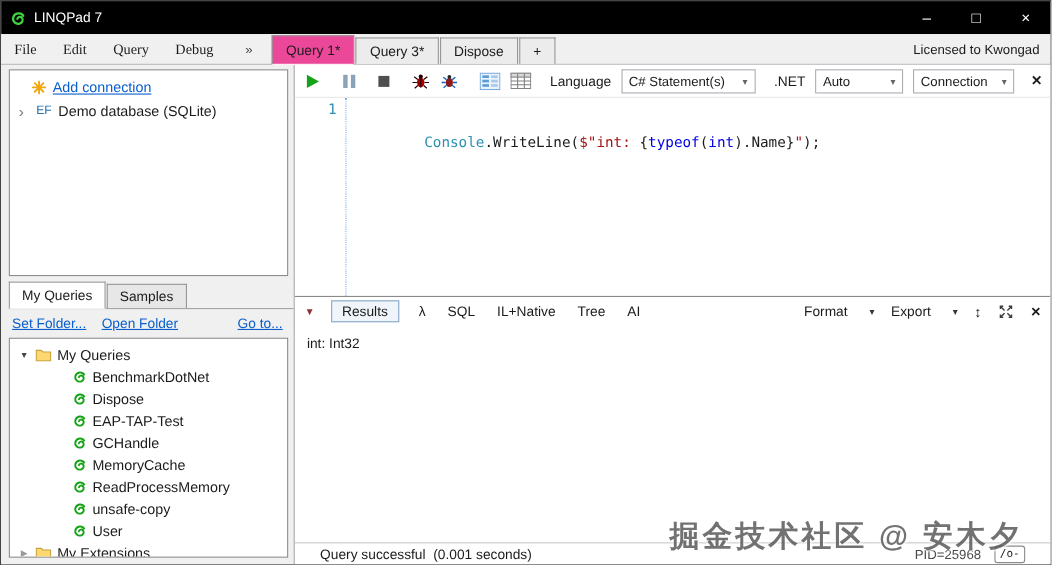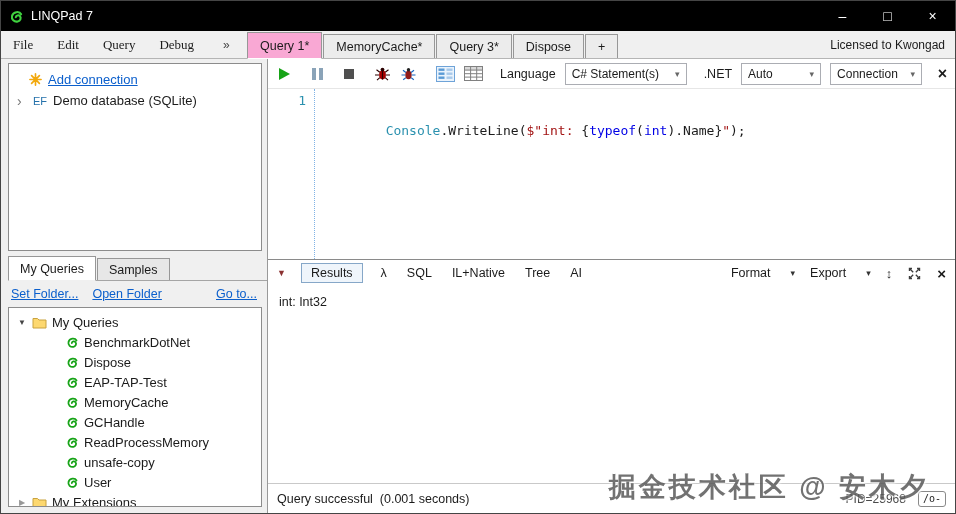--- a/index.html
+++ b/index.html
@@ -21,21 +21,21 @@
   .winbtn { width: 45px; display: flex; align-items: center; justify-content: center; font-size: 14px; color: #fff; cursor: default; }
 
   
   .menurow { height: 28px; flex: none; display: flex; align-items: flex-end; background: #f0f0f0; border-bottom: 1px solid #b5b5b5; }
   .menus { width: 222px; display: flex; align-items: center; height: 100%; }
   .menu-item { padding: 0 12px; font-size: 13px; font-family: Liberation Serif, serif; }
   .menu-overflow { width: 24px; color: #444; font-size: 12px; align-self: center; }
   .qtabs { display: flex; align-items: flex-end; height: 100%; }
   .qtab { height: 24px; display: flex; align-items: center; padding: 0 12px; font-size: 12.5px;
           background: #ececec; border: 1px solid #979797; border-bottom: none; margin-right: 1px; }
-  .qtab.active { height: 27px; background: #f9a8d4; border-bottom: 1px solid #fff; margin-bottom: -1px; z-index: 2; }
+  .qtab.active { height: 27px; background: #ec4899; border-bottom: 1px solid #fff; margin-bottom: -1px; z-index: 2; }
   .license { margin-left: auto; padding: 0 10px 6px 0; font-size: 12px; }
 
   
   .body { flex: 1; display: flex; min-height: 0; }
 
   
   .left { width: 266px; flex: none; display: flex; flex-direction: column; background: #f0f0f0; }
   .conn-box { margin: 4px 5px 0 7px; height: 188px; background: #fff; border: 1px solid #8c8c8c; padding: 5px 4px; }
   .conn-row { height: 21px; display: flex; align-items: center; gap: 6px; }
   .conn-row.add { padding-left: 16px; }
@@ -85,21 +85,21 @@
   .rtab { padding: 2px 2px; cursor: pointer; }
   .rtab.active { border: 1px solid #86a7c8; background: #eff5fb; padding: 2px 9px; }
   .rh-right { margin-left: auto; display: flex; align-items: center; gap: 15px; }
   .drop-label { display: flex; align-items: center; gap: 20px; cursor: pointer; }
   .drop-label .caret { font-size: 9px; color: #333; }
   .updown { font-size: 13px; font-weight: bold; cursor: pointer; }
   .rh-close { font-size: 15px; font-weight: bold; cursor: pointer; }
 
   .results-body { height: 197px; flex: none; background: #fff; padding: 9px 11px; font-size: 12.5px; overflow: hidden; }
 
-  .statusbar { height: 30px; flex: none; display: flex; align-items: center; padding: 0 9px; border-top: 1px solid #c9c9c9; background: #fff; font-size: 12.5px; }
+  .statusbar { height: 20px; flex: none; display: flex; align-items: center; padding: 0 23px; border-top: 1px solid #c9c9c9; background: #fff; font-size: 12.5px; }
   .status-msg { white-space: pre; }
   .status-pid { margin-left: auto; color: #4a4a4a; font-size: 12px; }
   .corner-btn { margin-left: 12px; border: 1px solid #8a8a8a; border-radius: 3px; font-family: "DejaVu Sans Mono", monospace;
                 font-size: 10px; padding: 0 4px; line-height: 14px; cursor: pointer; }
 
   .watermark { position: absolute; right: 26px; bottom: 8px; font-size: 27px; font-weight: bold; letter-spacing: 3px;
                color: #5a5a5a; opacity: 0.85; text-shadow: 0 0 3px #fff, 1px 1px 2px #fff; pointer-events: none; z-index: 5; }
 
   svg { display: block; }
 </style>
@@ -127,21 +127,20 @@
 
     <span class="menu-item">File</span>
         <span class="menu-item">Edit</span>
         <span class="menu-item">Query</span>
         <span class="menu-item">Debug</span>
       </div>
     <span class="menu-overflow">»</span>
     <div class="qtabs">
 
     <span class="qtab active">Query 1*</span>
-        <span class="qtab">MemoryCache*</span>
         <span class="qtab">Query 3*</span>
         <span class="qtab">Dispose</span>
         <span class="qtab">+</span>
       </div>
     <span class="license">Licensed to Kwongad</span>
   </div>
 
   <div class="body">
 
     <div class="left">
@@ -213,30 +212,30 @@
               </span>
               <span>EAP-TAP-Test</span>
             </div>
 
             <div class="tree-row child">
               <span>
                 <svg width="14" height="14" viewBox="0 0 14 14">
                   <path d="M11.5 5.5 C10 2.5 4.5 3 3.5 7 C2.8 10 5.5 12.5 8.5 11.8 C10.8 11.2 11.8 8.8 10.5 7.2 C9.4 5.9 7.2 6.3 6.8 8" fill="none" stroke="#17A317" stroke-width="1.8" stroke-linecap="round"></path>
                 </svg>
               </span>
+              <span>GCHandle</span>
+            </div>
+
+            <div class="tree-row child">
+              <span>
+                <svg width="14" height="14" viewBox="0 0 14 14">
+                  <path d="M11.5 5.5 C10 2.5 4.5 3 3.5 7 C2.8 10 5.5 12.5 8.5 11.8 C10.8 11.2 11.8 8.8 10.5 7.2 C9.4 5.9 7.2 6.3 6.8 8" fill="none" stroke="#17A317" stroke-width="1.8" stroke-linecap="round"></path>
+                </svg>
+              </span>
               <span>MemoryCache</span>
-            </div>
-
-            <div class="tree-row child">
-              <span>
-                <svg width="14" height="14" viewBox="0 0 14 14">
-                  <path d="M11.5 5.5 C10 2.5 4.5 3 3.5 7 C2.8 10 5.5 12.5 8.5 11.8 C10.8 11.2 11.8 8.8 10.5 7.2 C9.4 5.9 7.2 6.3 6.8 8" fill="none" stroke="#17A317" stroke-width="1.8" stroke-linecap="round"></path>
-                </svg>
-              </span>
-              <span>GCHandle</span>
             </div>
 
             <div class="tree-row child">
               <span>
                 <svg width="14" height="14" viewBox="0 0 14 14">
                   <path d="M11.5 5.5 C10 2.5 4.5 3 3.5 7 C2.8 10 5.5 12.5 8.5 11.8 C10.8 11.2 11.8 8.8 10.5 7.2 C9.4 5.9 7.2 6.3 6.8 8" fill="none" stroke="#17A317" stroke-width="1.8" stroke-linecap="round"></path>
                 </svg>
               </span>
               <span>ReadProcessMemory</span>
             </div>

